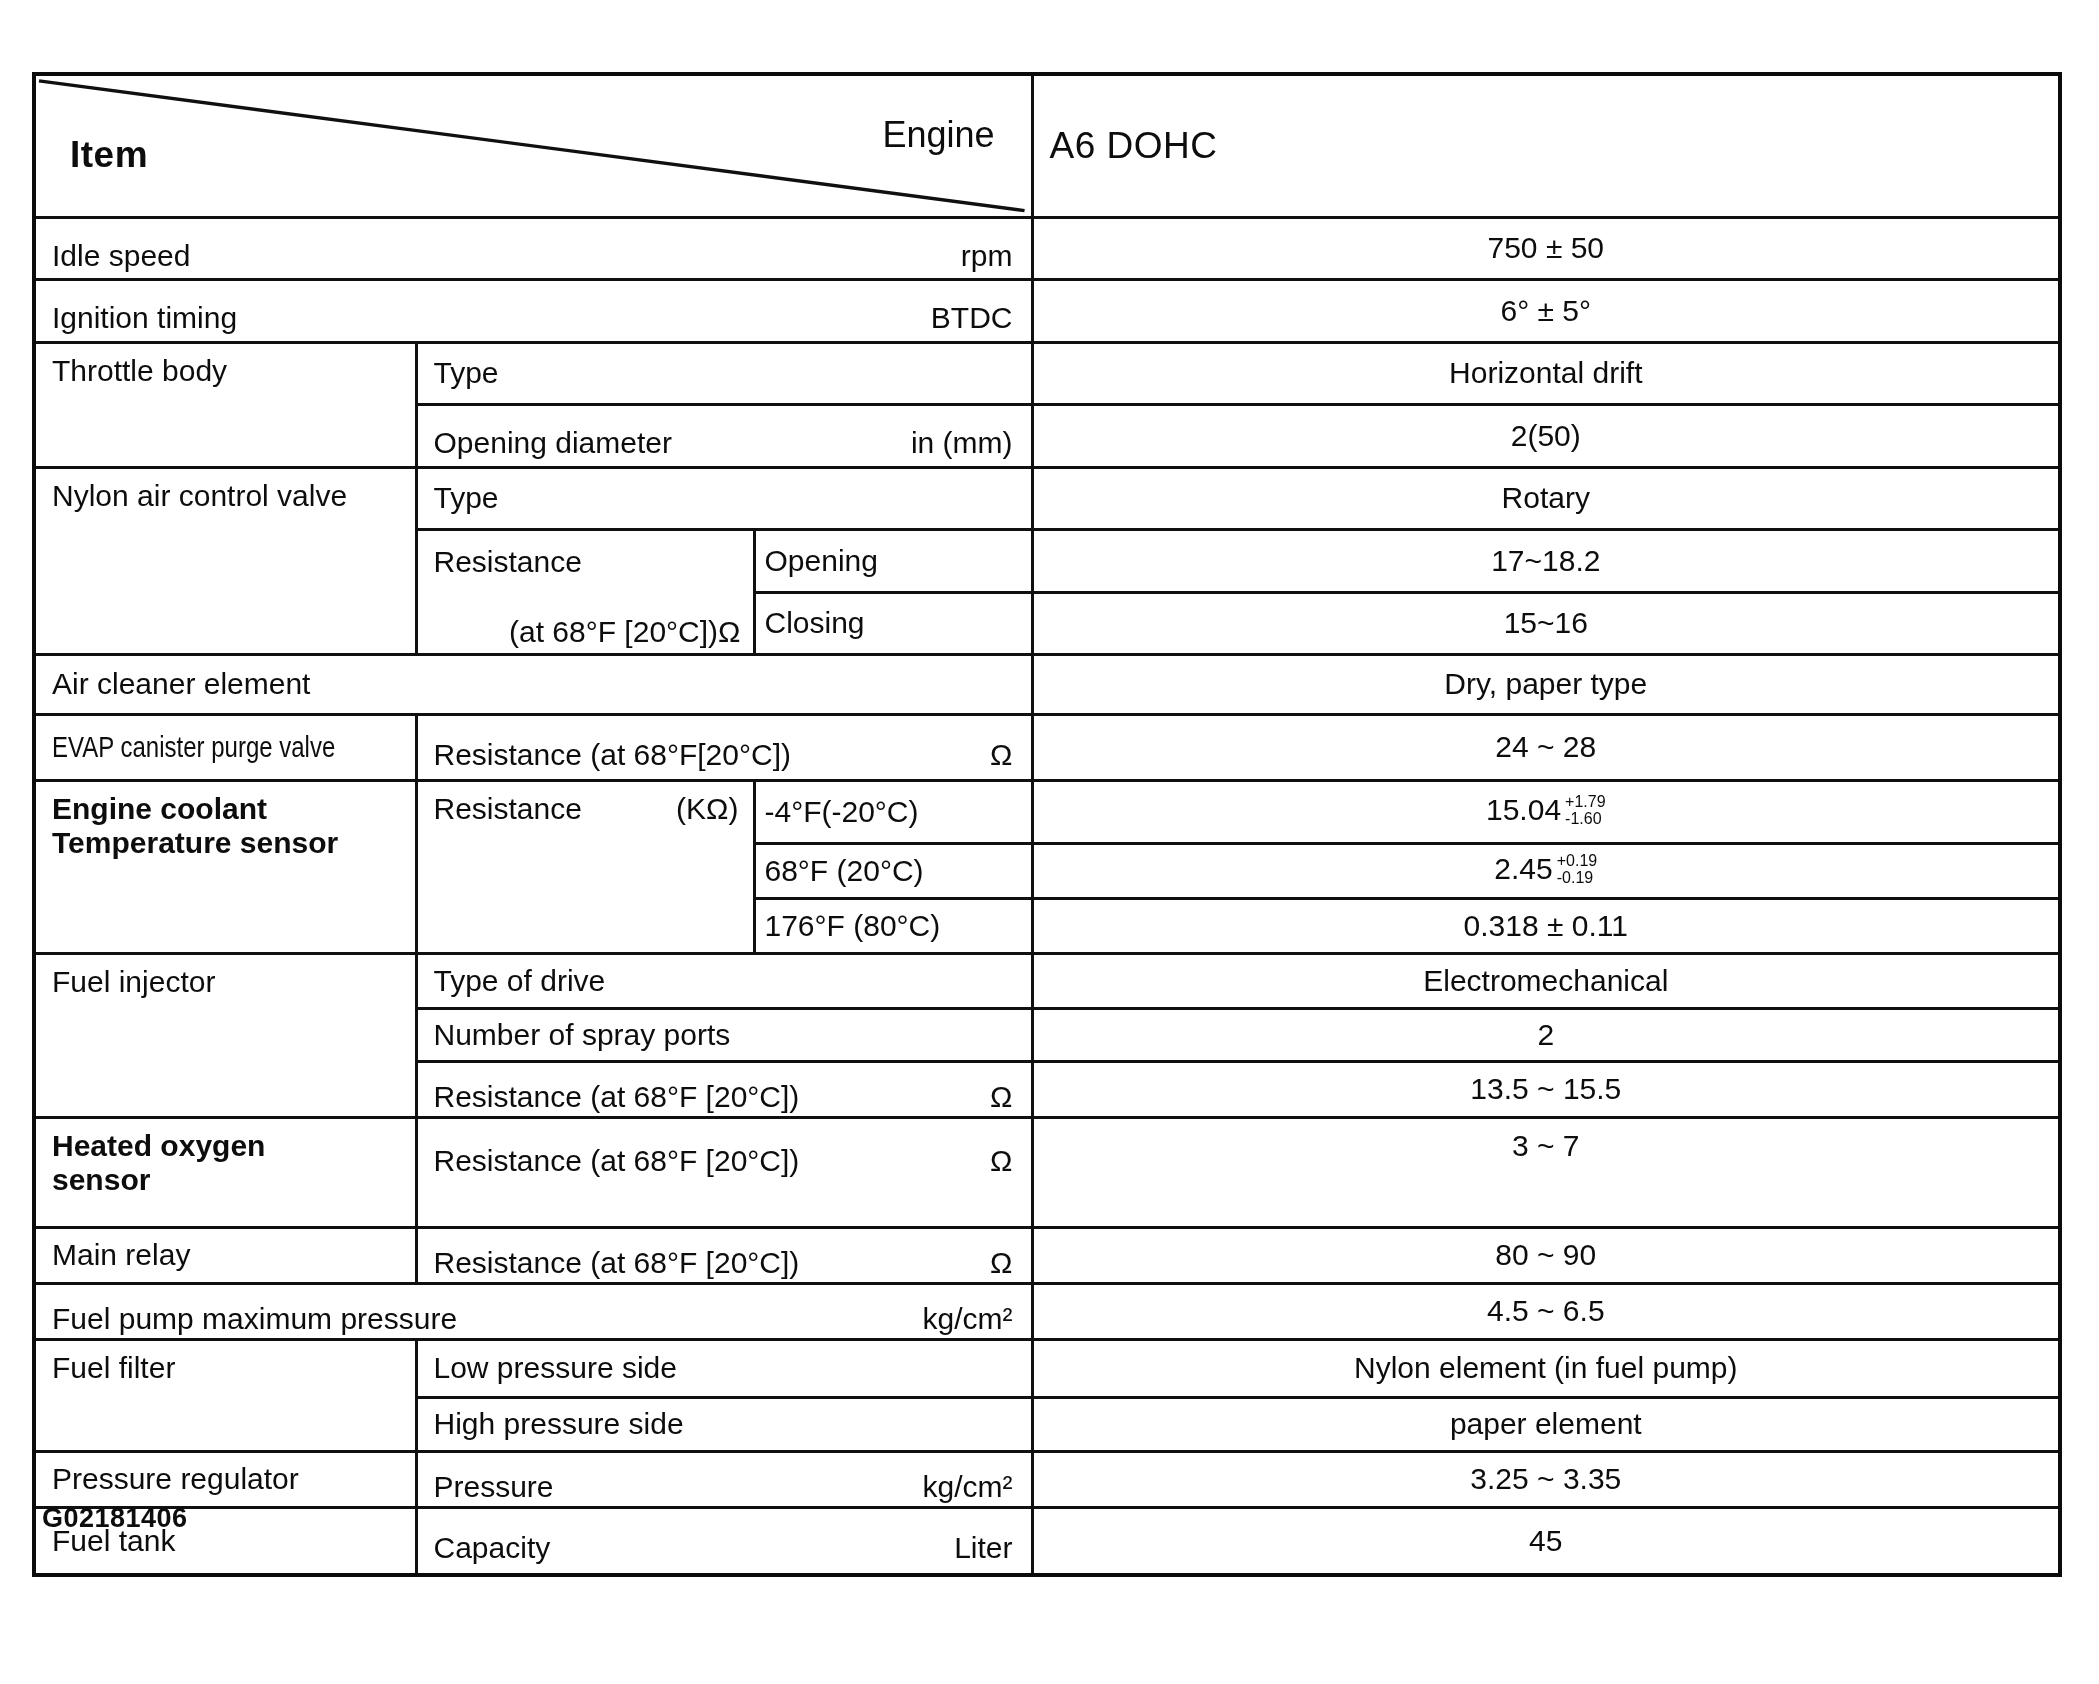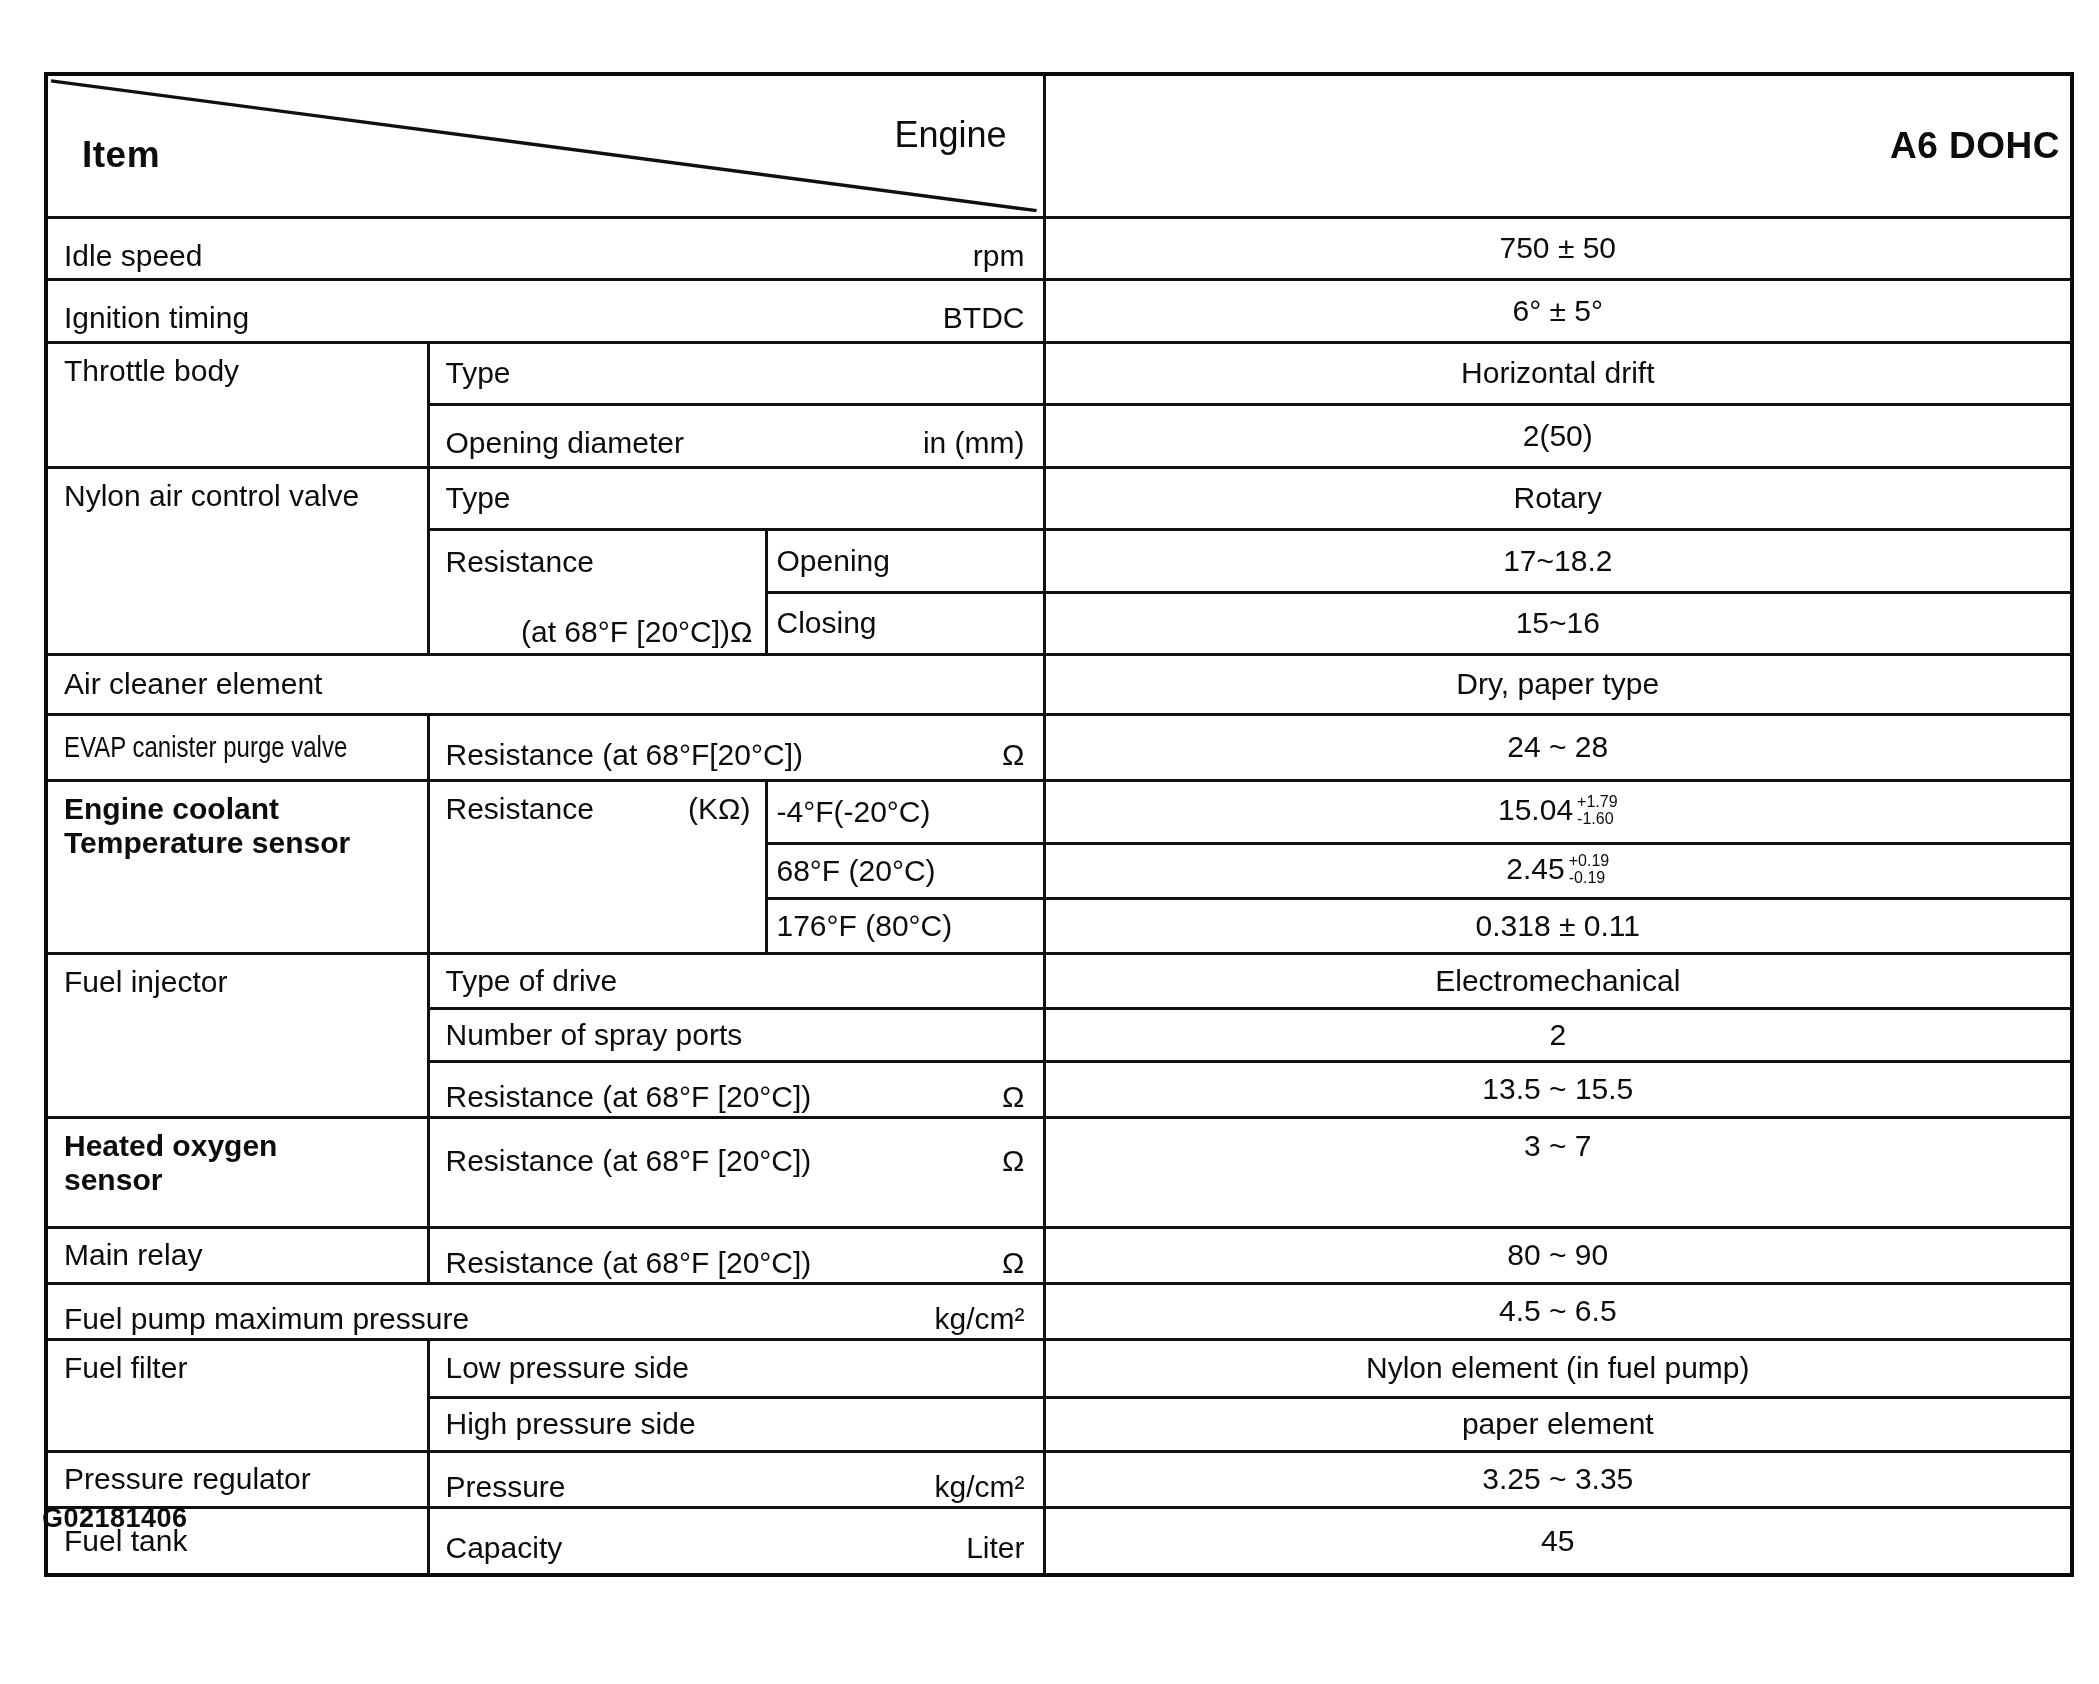--- a/index.html
+++ b/index.html
@@ -2,21 +2,21 @@
 <html><head>
 <meta charset="utf-8">
 <style>
   html,body { margin:0; padding:0; background:#e8e8e8; }
   .page {
     position:relative; width:2099px; height:1684px; background:#ffffff;
     font-family:"Liberation Sans", sans-serif; color:#0d0d0d;
     overflow:hidden;
   }
   table.spec {
-    position:absolute; left:44px; top:72px;
+    position:absolute; left:32px; top:72px;
     border-collapse:collapse; table-layout:fixed;
     width:2026px;
   }
   col.cA { width:382px; } col.cB { width:338px; } col.cC { width:278px; } col.cD { width:1028px; }
   td {
     border:3px solid #101010;
     font-size:30px; line-height:34px;
     vertical-align:middle;
     padding:2px 10px 2px 16px;
     overflow:hidden;
@@ -27,21 +27,21 @@
   td.subC { padding-left:9px; }
   .lu { display:flex; justify-content:space-between; align-items:center; padding-right:8px;margin-top:15px; }
   .lu .unit { white-space:nowrap; }
   .pre { white-space:pre-line;font-weight:bold; }
   .condensed { display:inline-block; transform:scaleX(0.80); transform-origin:left center; white-space:nowrap; }
   
   td.hdrA { position:relative; padding:0; }
   td.hdrA svg { position:absolute; left:0; top:0; width:100%; height:100%; }
   .item-label { position:absolute; left:34px; top:62px; font-size:37px; font-weight:700; letter-spacing:0.5px; }
   .engine-label { position:absolute; right:36px; top:42px; font-size:36px; font-weight:400; }
-  td.hdrD { text-align:right; font-size:37px; font-weight:700; letter-spacing:0.5px; }
+  td.hdrD { text-align:left; font-size:37px; font-weight:400; letter-spacing:0.5px; }
   
   .twoline { display:flex; flex-direction:column; justify-content:space-between; height:104px; padding-top:4px; }
   .twoline .l2 { text-align:right; padding-right:2px; }
   
   .kohm { display:flex; justify-content:space-between; padding-right:4px; }
   
   .tol { display:inline-flex; flex-direction:column; align-items:flex-start;
          font-size:16px; line-height:17px; margin-left:4px; vertical-align:middle;
          transform:translateY(-3px); letter-spacing:0; }
   .footer-code { position:absolute; left:42px; top:1503px; font-size:27px; font-weight:700; letter-spacing:0.5px; }

